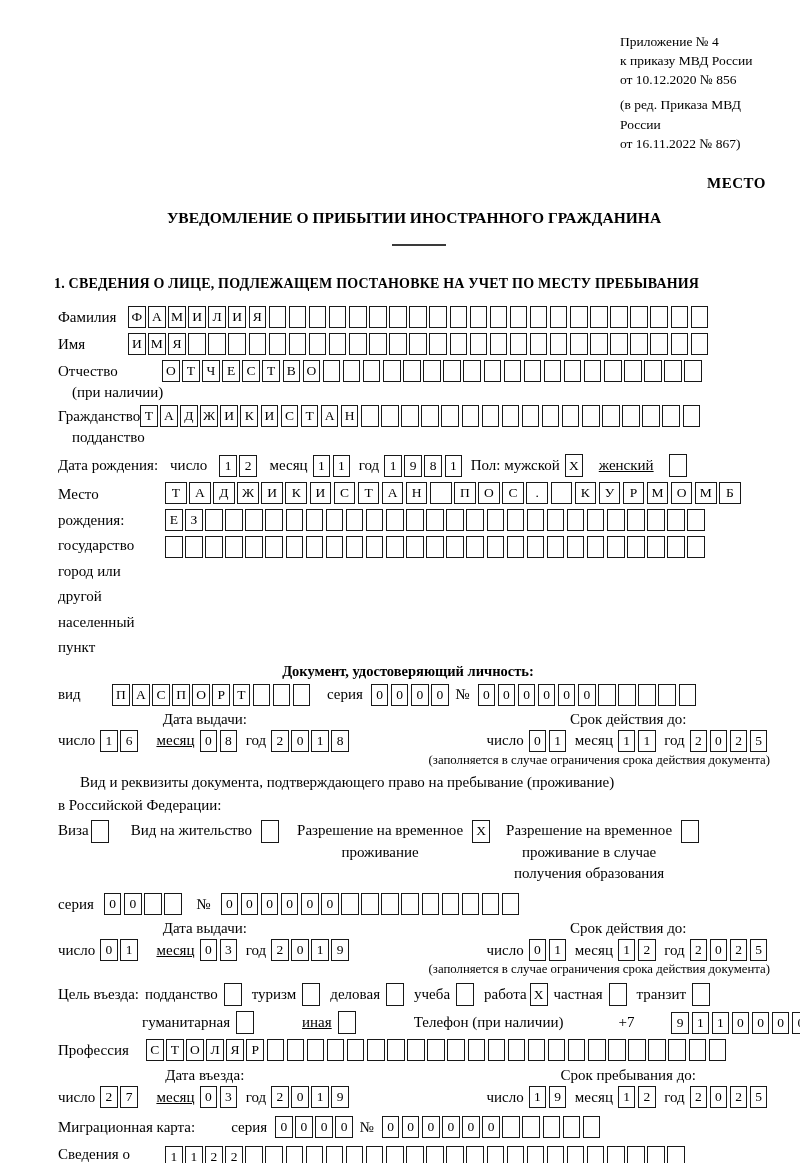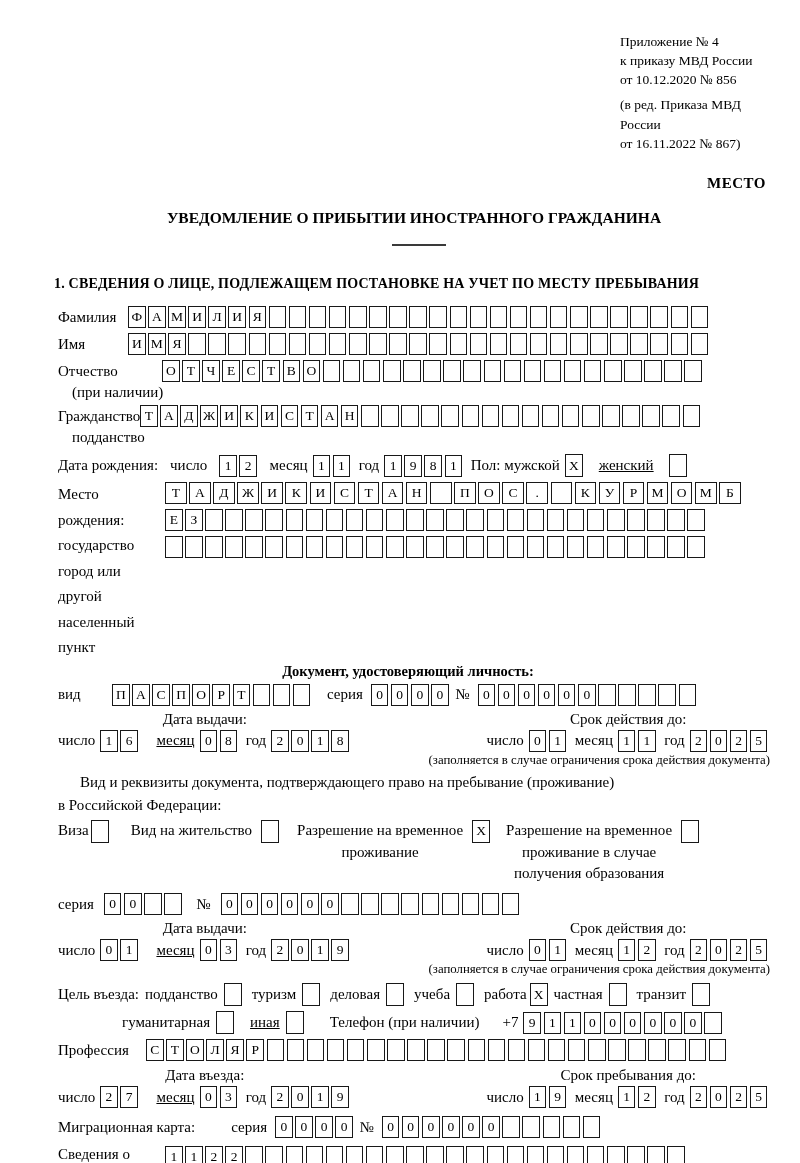--- a/index.html
+++ b/index.html
@@ -579,21 +579,21 @@
           <span class="cell"></span>
         </span>
       </span>
     <span class="opt gap10">
         <span>транзит</span>
         <span class="cells cb">
           <span class="cell"></span>
         </span>
       </span>
   </div>
-  <div class="row purpose" style="margin-left:64px;">
+  <div class="row purpose" style="margin-left:84px;gap:32px;">
     <span class="opt">
         <span>гуманитарная</span>
         <span class="cells cb">
           <span class="cell"></span>
         </span>
       </span>
     <span class="opt gap16">
         <span>иная</span>
         <span class="cells cb">
           <span class="cell"></span>

